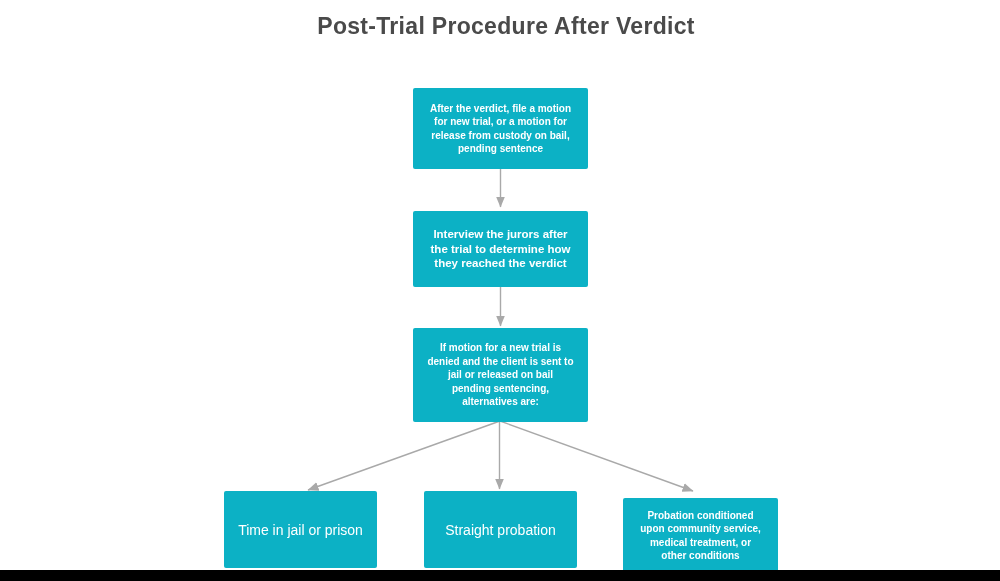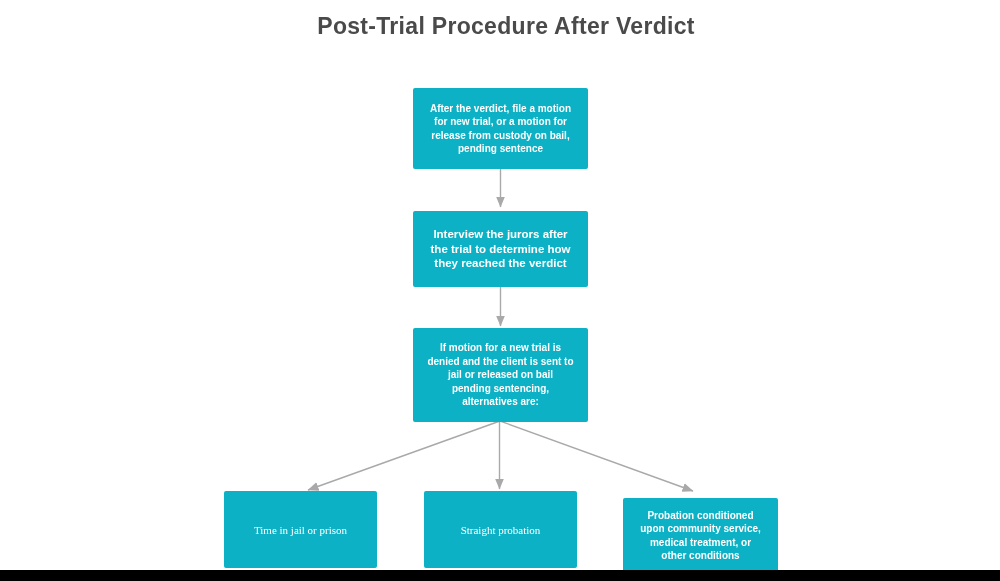--- a/index.html
+++ b/index.html
@@ -37,21 +37,21 @@
     display:flex;
     align-items:center;
     justify-content:center;
     text-align:center;
     white-space:pre-line;
     box-sizing:border-box;
     padding:6px 10px;
   }
   .f-sm{font-size:10px;font-weight:700;line-height:13.5px;}
   .f-md{font-size:11.5px;font-weight:700;line-height:14.5px;}
-  .f-lg{font-size:11px;font-weight:400;line-height:16px;font-family:Liberation Serif, serif;}
+  .f-lg{font-size:14px;font-weight:400;line-height:16px;}
   .node-step-1{left:413px;top:88px;width:175px;height:81px;}
   .node-step-2{left:413px;top:211px;width:175px;height:76px;}
   .node-step-3{left:413px;top:328px;width:175px;height:94px;}
   .node-alt-1{left:224px;top:491px;width:153px;height:77px;}
   .node-alt-2{left:424px;top:491px;width:153px;height:77px;}
   .node-alt-3{left:623px;top:498px;width:155px;height:75px;}
   .connectors{
     position:absolute;
     left:0;top:0;width:1000px;height:581px;
     pointer-events:none;

